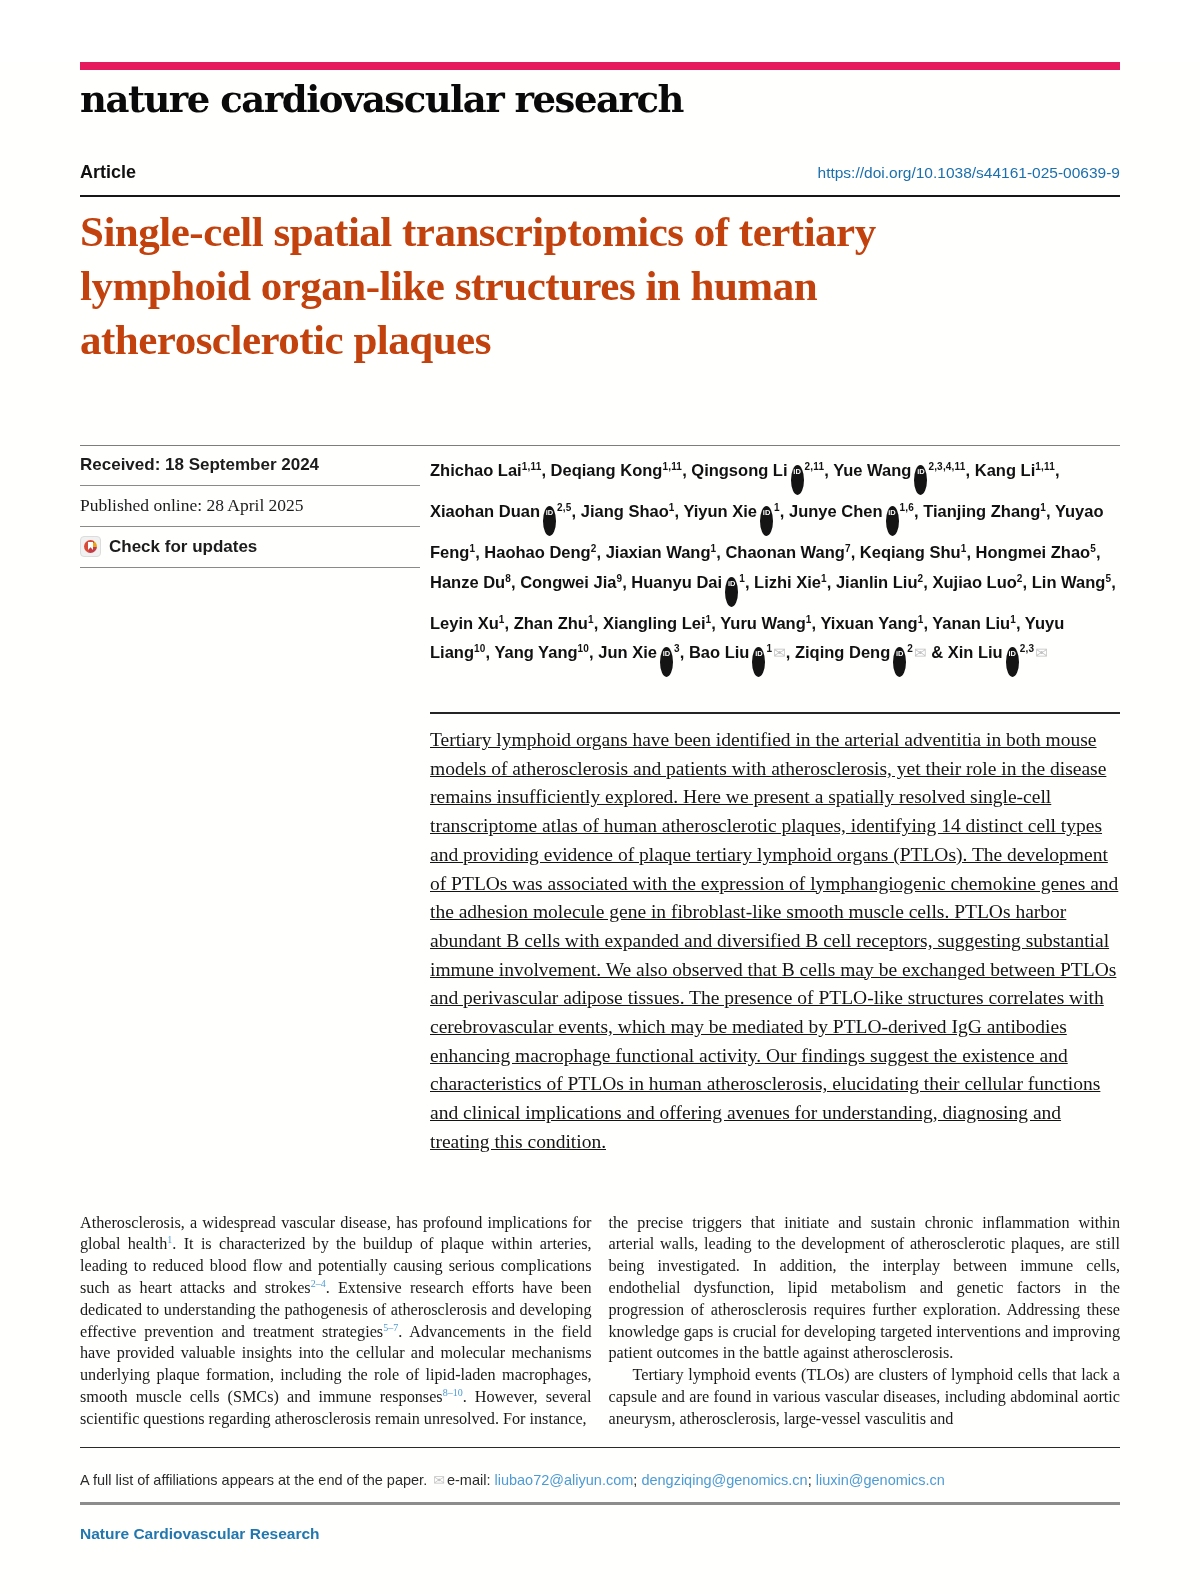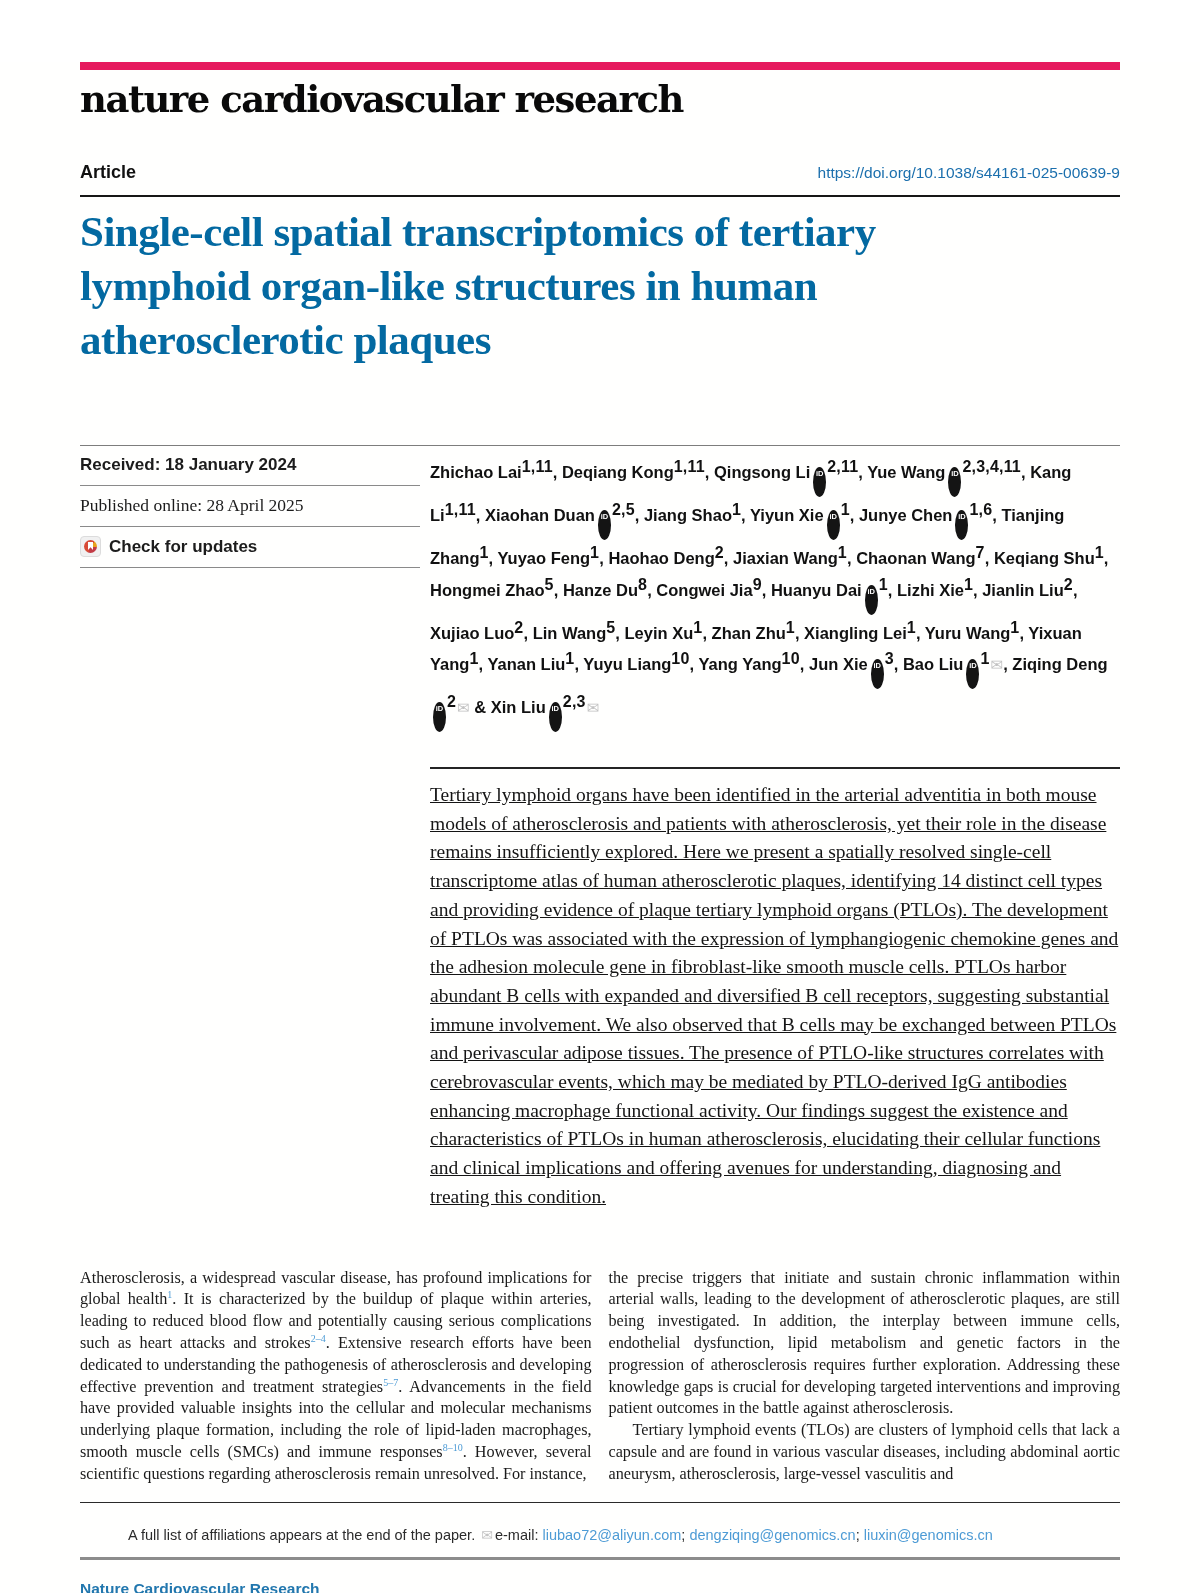--- a/index.html
+++ b/index.html
@@ -23,21 +23,21 @@
   .article-row { margin-top:40px; display:flex; justify-content:space-between; align-items:baseline; }
   .article-label { font-weight:700; font-size:18px; color:#111; }
   .doi-link { font-size:15.5px; color:#1b6fad; text-decoration:none; font-weight:500; }
 
   .head-rule { margin-top:12px; border-top:2px solid #161616; }
 
   .title {
     margin-top:8px;
     font-family:"Liberation Serif", serif;
     font-weight:700; font-size:43px; line-height:54px; letter-spacing:-0.5px;
-    color:#0369a1;
+    color:#c2410c;
   }
 
   .mid-rule { margin-top:78px; border-top:1px solid #7d7d7d; }
 
   .meta-authors { display:grid; grid-template-columns:340px 690px; column-gap:10px; }
 
   .meta-col { }
   .meta-item {
     padding:9px 0 10px 0; border-bottom:1px solid #8a8a8a;
     font-size:17px; font-weight:700; color:#1c1c1c;
@@ -51,21 +51,21 @@
   .cfu-circle {
     position:absolute; left:3px; top:3px; width:13px; height:13px; border-radius:50%;
     background:conic-gradient(from 200deg, #d84a36 0 55%, #e8a21c 55% 72%, #c23b45 72% 100%);
   }
   .cfu-mark {
     position:absolute; left:7px; top:5px; width:5px; height:8px; background:#ffffff;
     clip-path:polygon(0 0, 100% 0, 100% 100%, 50% 65%, 0 100%);
   }
 
   .authors-col { padding-top:8px; font-size:16.5px; line-height:26.5px; font-weight:700; color:#111; }
-  .author-sup { font-size:16px; vertical-align:6px; letter-spacing:0.2px; }
+  .author-sup { font-size:10px; vertical-align:6px; letter-spacing:0.2px; }
   .orcid-icon {
     display:inline-block; width:13px; height:30px; border-radius:50%;
     background:#141414; color:#fff; font-size:7.5px; font-weight:700;
     text-align:center; line-height:13px; vertical-align:2px; margin:0 1px 0 3px;
   }
   .env-icon { color:#c3c3c3; font-size:15px; font-weight:400; margin-left:1px; vertical-align:0px; }
 
   .abstract-block { margin-left:350px; width:690px; margin-top:35px; border-top:2px solid #242424; padding-top:12px;text-decoration:underline; }
   .abstract-text {
     font-family:"Liberation Serif", serif;
@@ -74,21 +74,21 @@
 
   .body-cols { margin-top:56px; display:grid; grid-template-columns:1fr 1fr; column-gap:17px; }
   .body-col {
     font-family:"Liberation Serif", serif;
     font-size:16.2px; line-height:21.8px; text-align:justify; color:#1a1a1a;
   }
   .body-col p.indent { text-indent:24px; }
   sup.ref { color:#4d9bd5; font-size:10px; line-height:0; }
 
   .foot-rule-thin { margin-top:16px; border-top:1px solid #2a2a2a; }
-  .affiliations { padding-top:24px; font-size:14.5px; color:#2b2b2b;margin-left:48px; }
+  .affiliations { padding-top:24px; font-size:14.5px; color:#2b2b2b; }
   .affiliations a { color:#4d9bd5; text-decoration:none; }
   .aff-env { color:#c3c3c3; font-size:14px; margin:0 2px 0 6px; }
 
   .foot-rule-thick { margin-top:14px; height:3px; background:#8c8c8c; }
   .journal-footer { margin-top:20px; font-size:15.5px; font-weight:600; color:#2277ae; }
   .journal-footer a { color:#2277ae; text-decoration:none; }
 </style>
 </head>
 <body>
 
@@ -108,21 +108,21 @@
   <h1 class="title">
     <span>Single-cell spatial transcriptomics of tertiary</span><br>
     <span>lymphoid organ-like structures in human</span><br>
     <span>atherosclerotic plaques</span>
   </h1>
 
   <div class="mid-rule"></div>
 
   <div class="meta-authors">
     <div class="meta-col">
-      <div class="meta-item">Received: 18 January 2024</div>
+      <div class="meta-item">Received: 18 September 2024</div>
       <div class="meta-item serif">Published online: 28 April 2025</div>
       <div class="meta-item">
         <span class="cfu-icon">
           <span class="cfu-circle"></span>
             <span class="cfu-mark"></span>
         </span>
         <span>Check for updates</span>
       </div>
     </div>
     <div class="authors-col" id="authors"><span>Zhichao Lai</span><span class="author-sup">1,11</span>, <span>Deqiang Kong</span><span class="author-sup">1,11</span>, <span>Qingsong Li</span><span class="orcid-icon">iD</span><span class="author-sup">2,11</span>, <span>Yue Wang</span><span class="orcid-icon">iD</span><span class="author-sup">2,3,4,11</span>, <span>Kang Li</span><span class="author-sup">1,11</span>, <span>Xiaohan Duan</span><span class="orcid-icon">iD</span><span class="author-sup">2,5</span>, <span>Jiang Shao</span><span class="author-sup">1</span>, <span>Yiyun Xie</span><span class="orcid-icon">iD</span><span class="author-sup">1</span>, <span>Junye Chen</span><span class="orcid-icon">iD</span><span class="author-sup">1,6</span>, <span>Tianjing Zhang</span><span class="author-sup">1</span>, <span>Yuyao Feng</span><span class="author-sup">1</span>, <span>Haohao Deng</span><span class="author-sup">2</span>, <span>Jiaxian Wang</span><span class="author-sup">1</span>, <span>Chaonan Wang</span><span class="author-sup">7</span>, <span>Keqiang Shu</span><span class="author-sup">1</span>, <span>Hongmei Zhao</span><span class="author-sup">5</span>, <span>Hanze Du</span><span class="author-sup">8</span>, <span>Congwei Jia</span><span class="author-sup">9</span>, <span>Huanyu Dai</span><span class="orcid-icon">iD</span><span class="author-sup">1</span>, <span>Lizhi Xie</span><span class="author-sup">1</span>, <span>Jianlin Liu</span><span class="author-sup">2</span>, <span>Xujiao Luo</span><span class="author-sup">2</span>, <span>Lin Wang</span><span class="author-sup">5</span>, <span>Leyin Xu</span><span class="author-sup">1</span>, <span>Zhan Zhu</span><span class="author-sup">1</span>, <span>Xiangling Lei</span><span class="author-sup">1</span>, <span>Yuru Wang</span><span class="author-sup">1</span>, <span>Yixuan Yang</span><span class="author-sup">1</span>, <span>Yanan Liu</span><span class="author-sup">1</span>, <span>Yuyu Liang</span><span class="author-sup">10</span>, <span>Yang Yang</span><span class="author-sup">10</span>, <span>Jun Xie</span><span class="orcid-icon">iD</span><span class="author-sup">3</span>, <span>Bao Liu</span><span class="orcid-icon">iD</span><span class="author-sup">1</span><span class="env-icon">✉</span>, <span>Ziqing Deng</span><span class="orcid-icon">iD</span><span class="author-sup">2</span><span class="env-icon">✉</span> &amp; <span>Xin Liu</span><span class="orcid-icon">iD</span><span class="author-sup">2,3</span><span class="env-icon">✉</span></div>

